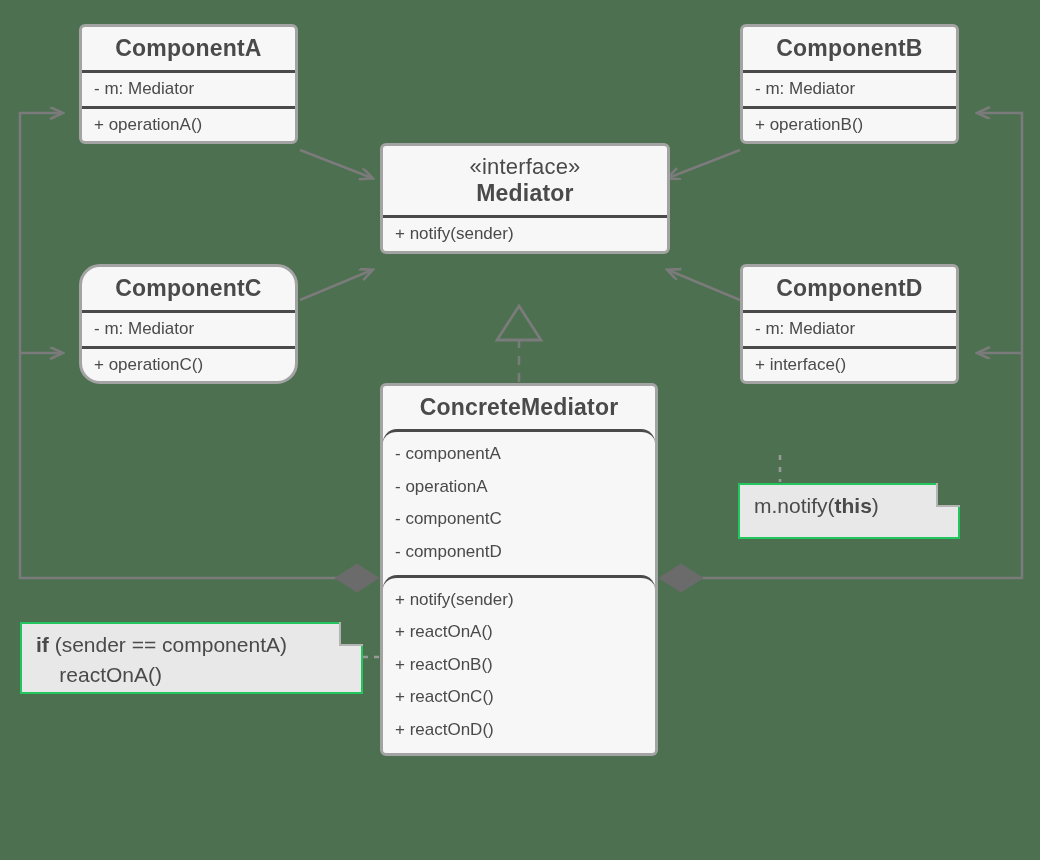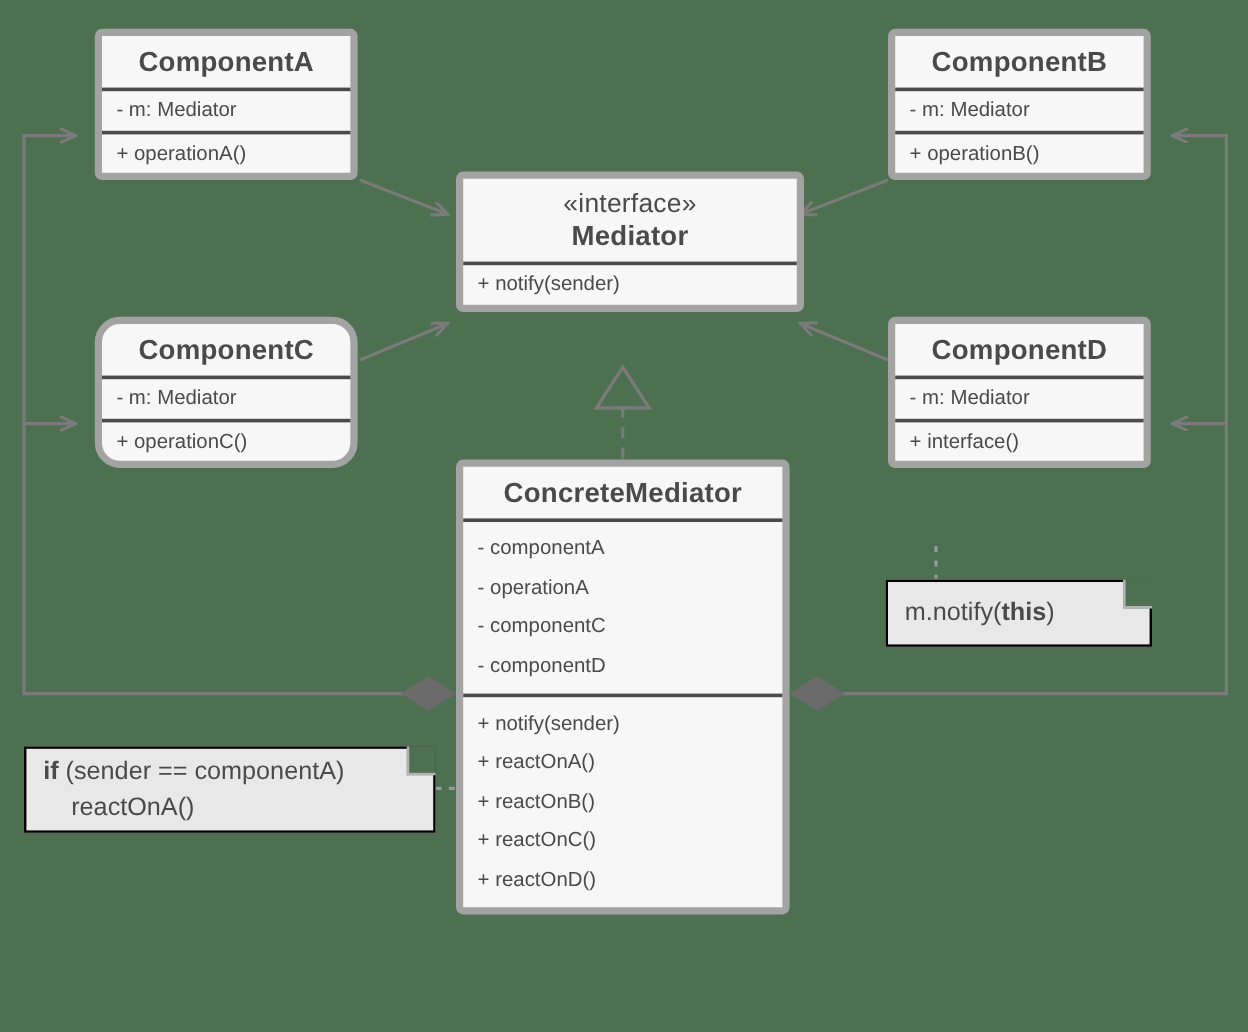--- a/index.html
+++ b/index.html
@@ -26,21 +26,21 @@
     top: 0;
     width: 1040px;
     height: 860px;
     pointer-events: none;
   }
 
   
   .uml-class {
     position: absolute;
     background: #f7f7f7;
-    border: 6px solid #a3a3a3;
+    border: 3px solid #a3a3a3;
     border-radius: 6px;
     box-sizing: border-box;
     color: #4a4a4a;
     display: flex;
     flex-direction: column;
   }
   .uml-section {
     box-sizing: border-box;
     display: flex;
     flex-direction: column;
@@ -70,37 +70,38 @@
     text-align: center;
   }
   .uml-member {
     font-size: 17px;
     padding: 4px 12px;
     white-space: nowrap;
     line-height: 1.45;
   }
   .uml-section.members {
     padding: 6px 0;
+    border-radius: 14px;
   }
   .uml-section.single {
     padding: 0;
   }
 
   
   .uml-note {
     position: absolute;
     background: #e8e8e8;
-    border: 2px solid #000000;
+    border: 2px solid #22c55e;
     box-sizing: border-box;
     color: #4a4a4a;
     font-size: 21px;
     line-height: 1.45;
     display: flex;
     flex-direction: column;
-    justify-content: center;
+    justify-content: flex-start;
     padding: 6px 14px;
   }
   .uml-note .fold {
     position: absolute;
     top: -2px;
     right: -2px;
     width: 22px;
     height: 22px;
     background: #4c7050;
     border-left: 2px solid #b4b4b4;

